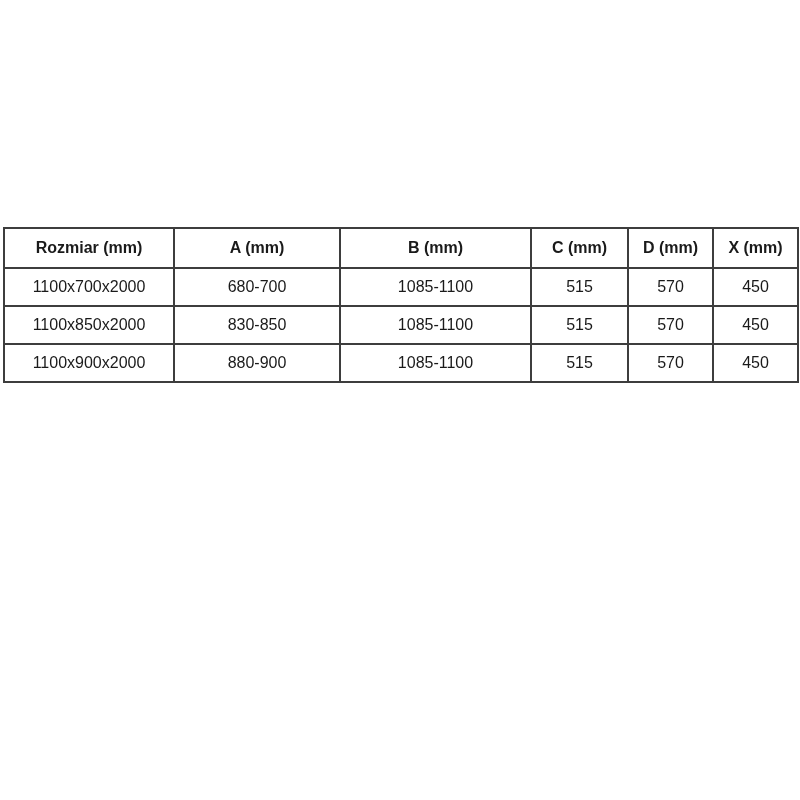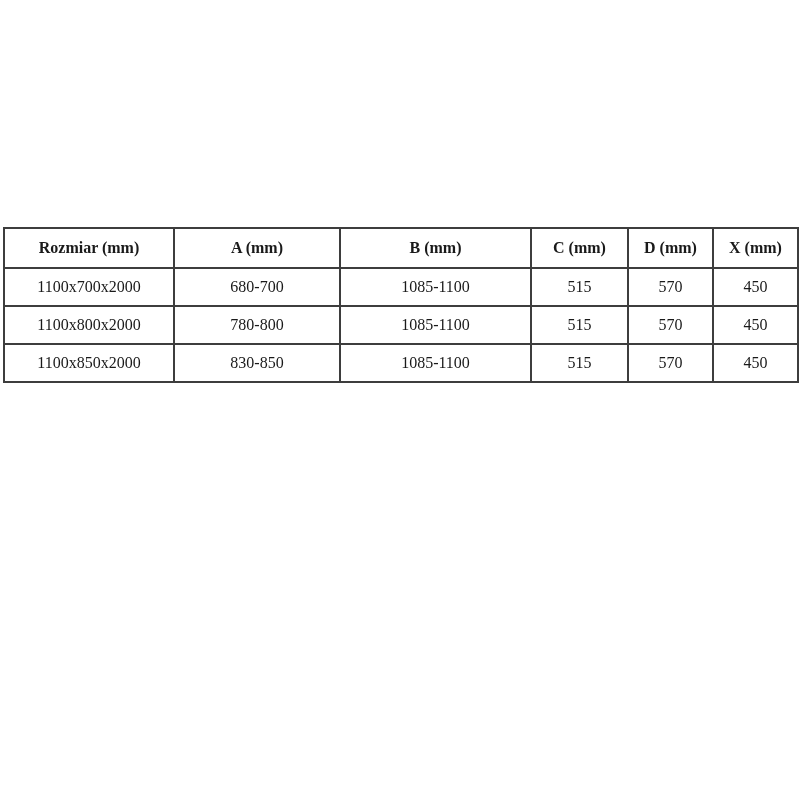--- a/index.html
+++ b/index.html
@@ -21,21 +21,20 @@
     position: absolute;
     left: 3px;
     top: 227px;
     width: 794px;
   }
   table.spec-table {
     border-collapse: collapse;
     table-layout: fixed;
     width: 794px;
     background: #ffffff;
-    font-family: Liberation Serif, serif;
   }
   table.spec-table th,
   table.spec-table td {
     border: 2px solid #3d3d3d;
     text-align: center;
     vertical-align: middle;
     color: #1a1a1a;
     font-size: 16px;
     padding: 0 4px;
     overflow: hidden;
@@ -81,30 +80,30 @@
       <tbody id="table-body">
           <tr>
             <td>1100x700x2000</td>
             <td>680-700</td>
             <td>1085-1100</td>
             <td>515</td>
             <td>570</td>
             <td>450</td>
           </tr>
           <tr>
-            <td>1100x800x2000</td>
-            <td>780-800</td>
+            <td>1100x850x2000</td>
+            <td>830-850</td>
             <td>1085-1100</td>
             <td>515</td>
             <td>570</td>
             <td>450</td>
           </tr>
           <tr>
-            <td>1100x850x2000</td>
-            <td>830-850</td>
+            <td>1100x900x2000</td>
+            <td>880-900</td>
             <td>1085-1100</td>
             <td>515</td>
             <td>570</td>
             <td>450</td>
           </tr>
         </tbody>
     </table>
   </div>
 </div>
 

